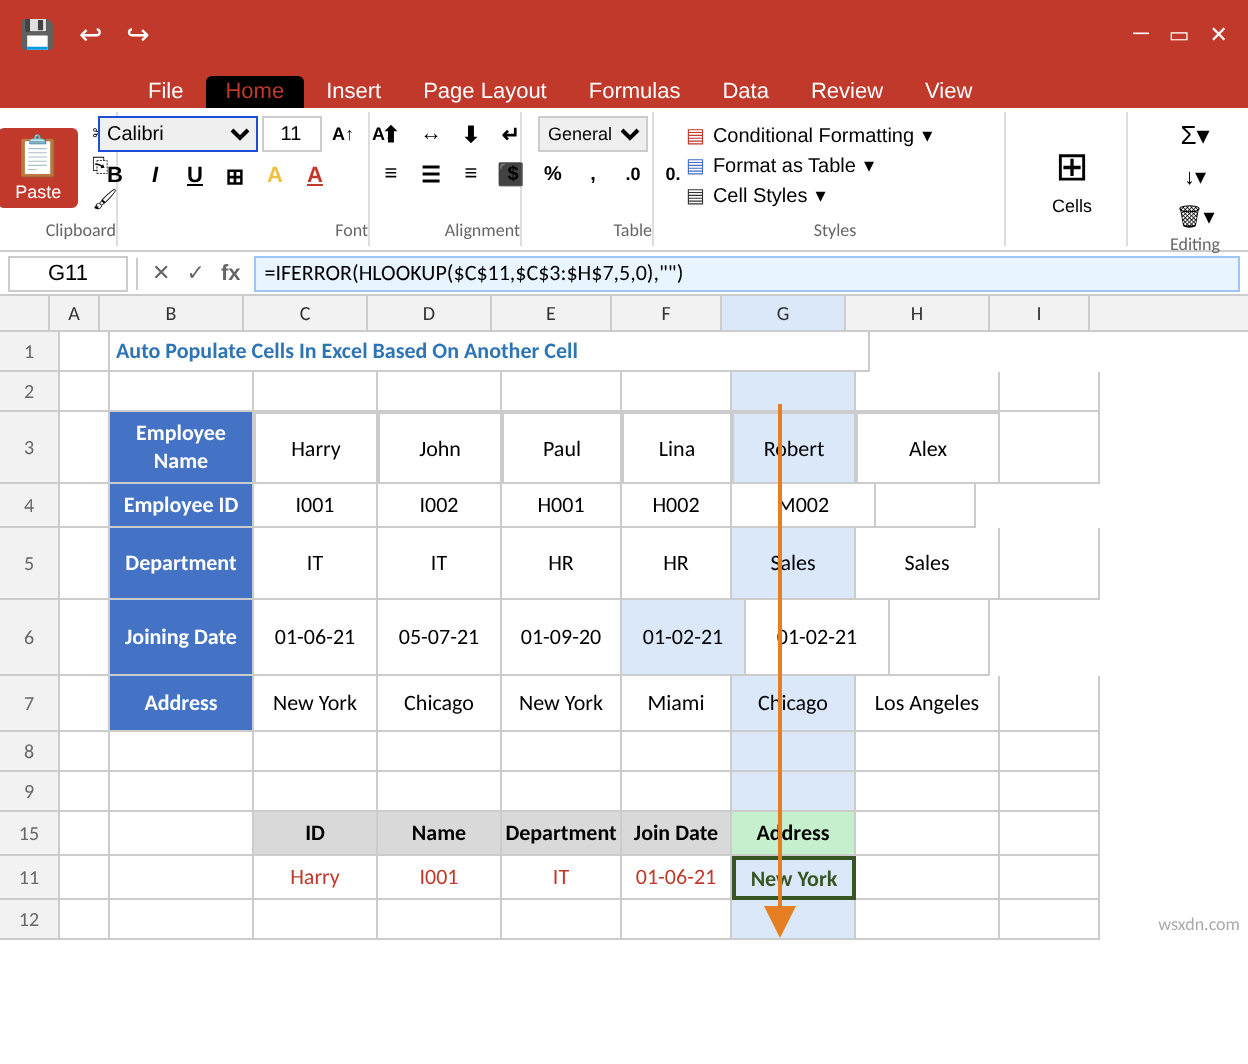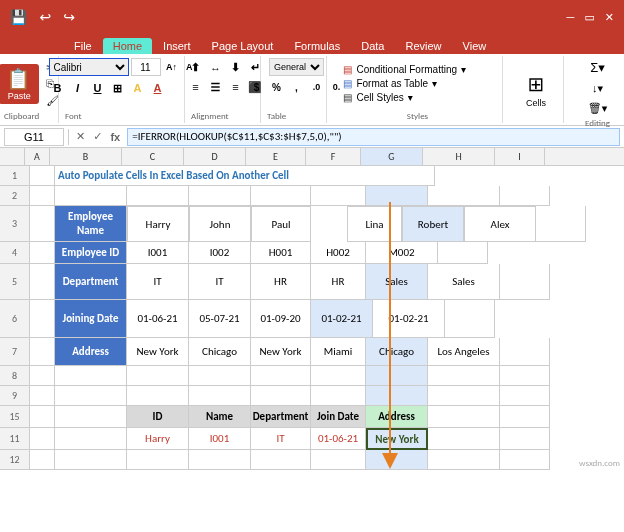--- a/index.html
+++ b/index.html
@@ -3,26 +3,26 @@
   <meta charset="utf-8">
   <style>
     * { box-sizing: border-box; margin: 0; padding: 0; }
     body { font-family: Calibri, Arial, sans-serif; font-size: 12px; background: #fff; width: 624px; height: 532px; overflow: hidden; }
 
     
     .ribbon { background: #c0392b; padding: 2px 4px 0; display: flex; flex-direction: column; }
     .ribbon-top { display: flex; align-items: center; height: 30px; gap: 4px; }
     .ribbon-tabs { display: flex; height: 22px; align-items: flex-end; padding-left: 60px; gap: 1px; }
     .ribbon-tab { padding: 2px 10px; font-size: 11px; color: #fff; cursor: pointer; background: transparent; border: none; }
-    .ribbon-tab.active { background: #5eead4; color: #c0392b; border-radius: 3px 3px 0 0; }
+    .ribbon-tab.active { background: #000000; color: #c0392b; border-radius: 3px 3px 0 0; }
 
     .toolbar { background: #fff; border-bottom: 1px solid #ccc; display: flex; align-items: stretch; padding: 2px 4px; gap: 6px; height: 72px; }
 
     .toolbar-group { display: flex; flex-direction: column; align-items: center; border-right: 1px solid #ddd; padding: 2px 8px; position: relative; min-width: 50px; }
-    .toolbar-group-label { font-size: 9px; color: #666; position: absolute; bottom: 2px; left: 0; right: 12px; text-align: left; }
+    .toolbar-group-label { font-size: 9px; color: #666; position: absolute; bottom: 2px; left: 0; right: 0; text-align: right; }
     .toolbar-group-content { display: flex; align-items: center; flex: 1; gap: 3px; padding-bottom: 12px; }
 
     .toolbar-btn { background: none; border: none; cursor: pointer; padding: 2px 4px; border-radius: 2px; font-size: 11px; display: flex; align-items: center; gap: 2px; }
 
     .paste-btn { width: 40px; height: 40px; background: #c0392b; color: #fff; border: none; border-radius: 3px; font-size: 10px; cursor: pointer; display: flex; flex-direction: column; align-items: center; justify-content: center; }
     .font-row { display: flex; align-items: center; gap: 2px; }
     .font-select { width: 80px; height: 18px; font-size: 10px; border: 1px solid #1d4ed8; }
     .font-size-input { width: 30px; height: 18px; font-size: 10px; border: 1px solid #ccc; text-align: center; }
 
     .format-btn { width: 18px; height: 18px; border: 1px solid transparent; background: none; cursor: pointer; font-size: 11px; font-weight: bold; display: flex; align-items: center; justify-content: center; border-radius: 2px; }
@@ -281,21 +281,21 @@
       <div class="cell col-i"></div>
     </div>
 
     <div class="grid-row" style="min-height:36px;">
       <div class="row-num">3</div>
       <div class="cell col-a"></div>
       <div class="cell col-b header-blue cell-wrap">Employee Name</div>
       <div class="cell col-c center" style="border:1px solid #ccc;">Harry</div>
       <div class="cell col-d center" style="border:1px solid #ccc;">John</div>
       <div class="cell col-e center" style="border:1px solid #ccc;">Paul</div>
-      <div class="cell col-f center" style="border:1px solid #ccc;margin-left:36px;">Lina</div>
+      <div class="cell col-f center" style="border:1px solid #ccc;">Lina</div>
       <div class="cell col-g selected-col center" style="border:1px solid #ccc;">Robert</div>
       <div class="cell col-h center" style="border:1px solid #ccc;">Alex</div>
       <div class="cell col-i"></div>
     </div>
 
     <div class="grid-row" style="min-height:22px;">
       <div class="row-num">4</div>
       <div class="cell col-a"></div>
       <div class="cell col-b header-blue cell-wrap">Employee ID</div>
       <div class="cell col-c center">I001</div>

